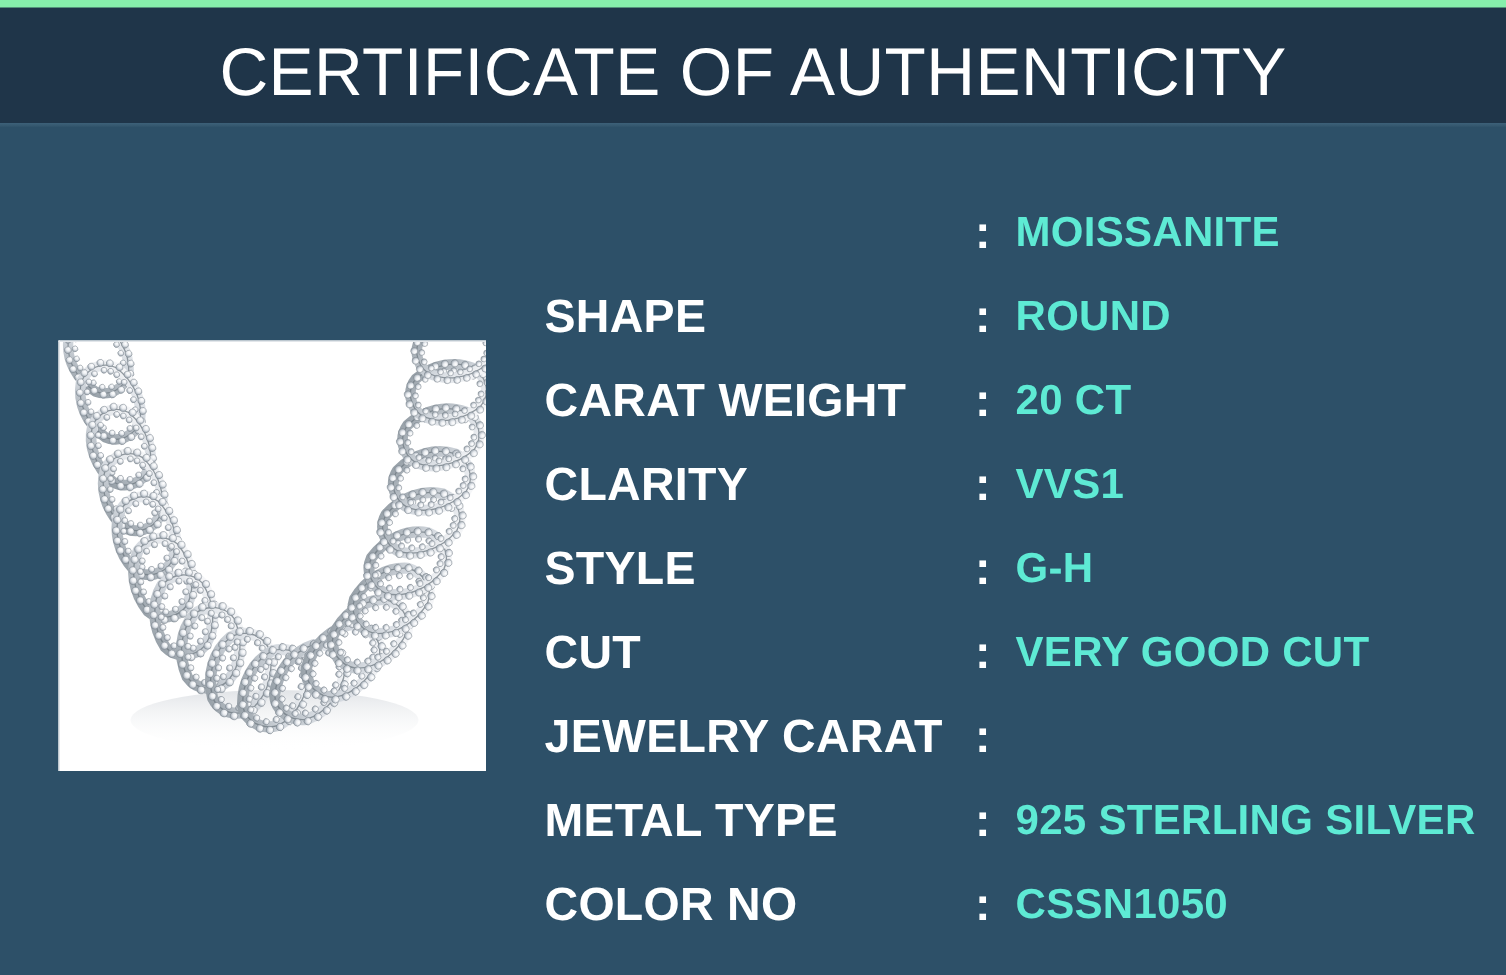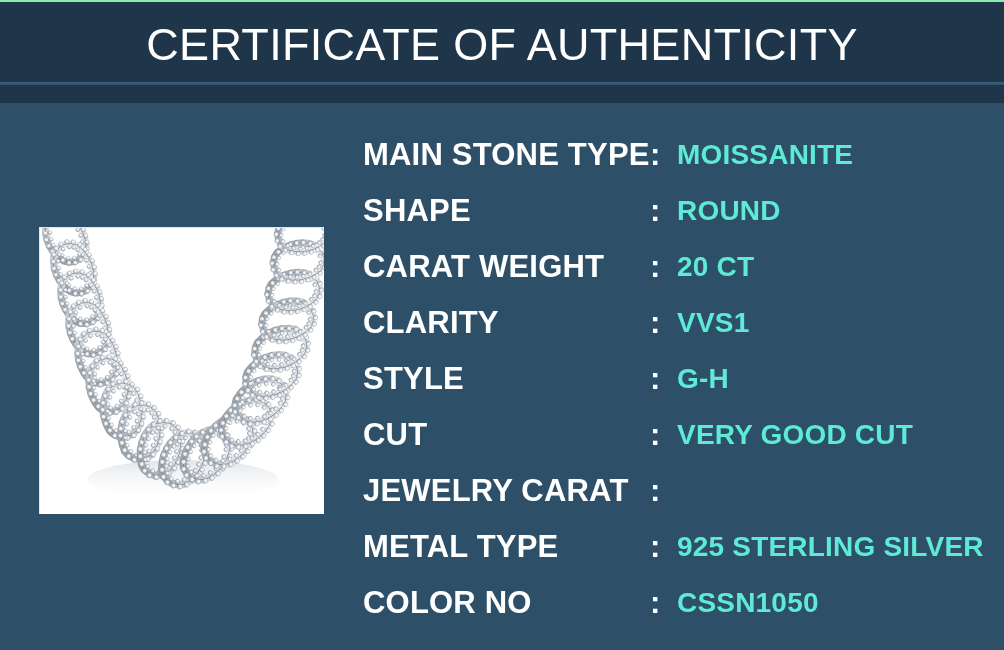--- a/index.html
+++ b/index.html
@@ -19,24 +19,24 @@
     width: 1004px;
     height: 650px;
     background: #2d5068;
   }
   
   .header {
     position: absolute;
     left: 0;
     top: 0;
     width: 1004px;
-    height: 103px;
+    height: 82px;
     background: #1f3549;
     box-sizing: border-box;
-    border-top: 2px solid #86efac;
+    border-top: 5px solid #86efac;
   }
   .header-title {
     position: absolute;
     left: 0;
     top: 14px;
     width: 1004px;
     text-align: center;
     color: #ffffff;
     font-size: 45px;
     font-weight: 400;
@@ -216,21 +216,20 @@
         <use href="#link" transform="translate(248,93) rotate(164) scale(0.96)"></use>
         <use href="#link" transform="translate(254,64) rotate(167) scale(0.95)"></use>
         <use href="#link" transform="translate(259,34) rotate(170) scale(0.94)"></use>
         <use href="#link" transform="translate(263,6) rotate(172) scale(0.93)"></use>
       </g>
     </svg>
   </div>
 
   <div class="spec-table">
     <div class="spec-row">
-      <span class="spec-label">MAIN STONE TYPE</span>
       <span class="spec-sep">:</span>
       <span class="spec-value">MOISSANITE</span>
     </div>
     <div class="spec-row">
       <span class="spec-label">SHAPE</span>
       <span class="spec-sep">:</span>
       <span class="spec-value">ROUND</span>
     </div>
     <div class="spec-row">
       <span class="spec-label">CARAT WEIGHT</span>

